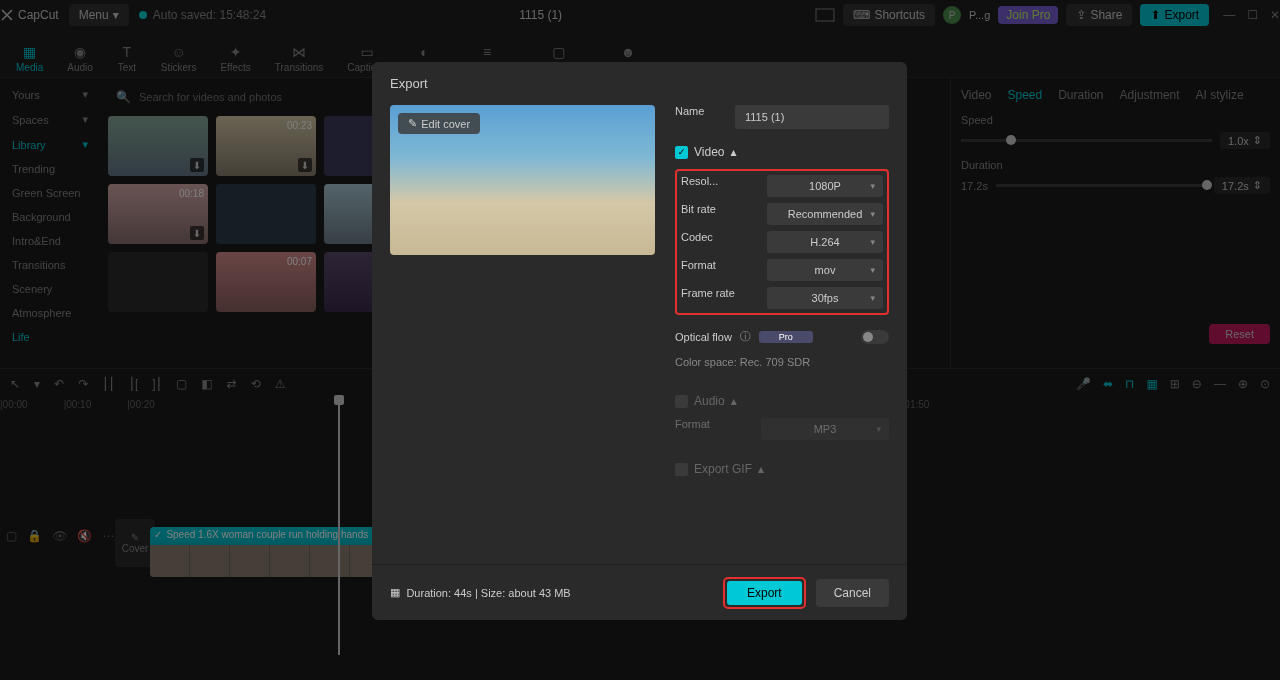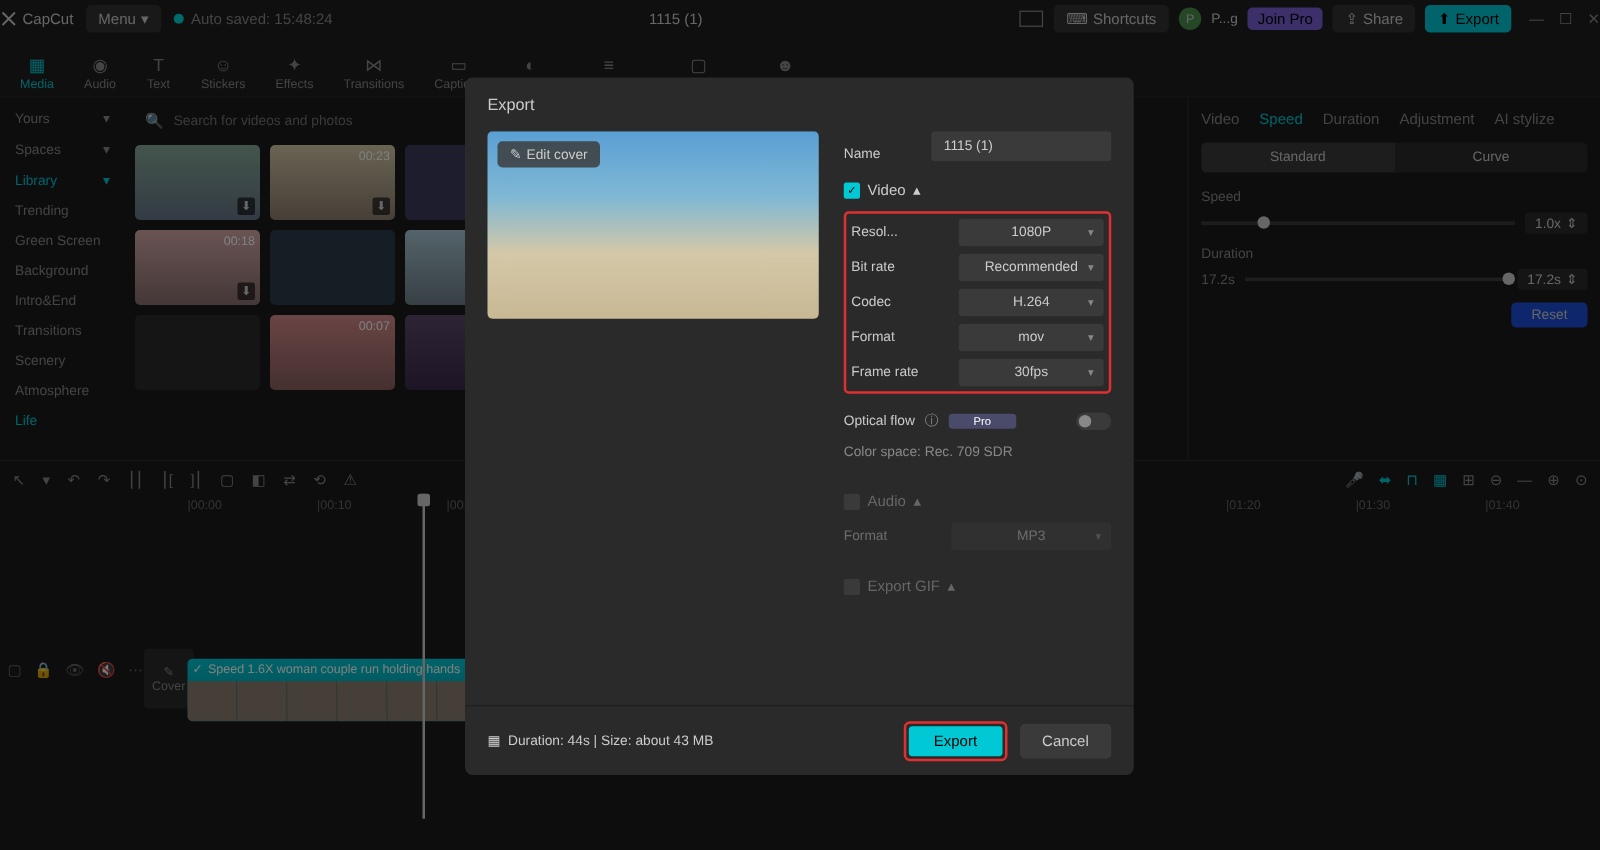--- a/index.html
+++ b/index.html
@@ -6,21 +6,21 @@
 body{background:#1a1a1a;color:#ccc;font-size:12px;width:1280px;height:680px;overflow:hidden;position:relative}
 .titlebar{height:30px;background:#1f1f1f;display:flex;align-items:center;padding:0 0;gap:10px}
 .logo{display:flex;align-items:center;gap:4px;color:#ccc;font-size:12px}
 .menu-btn{background:#333;padding:4px 10px;border-radius:4px;color:#ccc;display:flex;align-items:center;gap:4px}
 .autosave{color:#888;display:flex;align-items:center;gap:6px}
 .dot-cyan{width:8px;height:8px;background:#00d4d4;border-radius:50%}
 .title-center{flex:1;text-align:center;color:#ccc}
 .titlebar-right{display:flex;align-items:center;gap:8px}
 .tb-btn{background:#333;padding:4px 10px;border-radius:4px;color:#ccc;display:flex;align-items:center;gap:4px}
 .tb-btn.export{background:#00c8d4;color:#000}
-.tb-btn.pro{background:#7a5fd4;color:#000000;padding:2px 8px}
+.tb-btn.pro{background:#7a5fd4;color:#bef264;padding:2px 8px}
 .user-badge{width:18px;height:18px;background:#4a8f4a;border-radius:50%;display:flex;align-items:center;justify-content:center;font-size:10px}
 .win-controls{display:flex;gap:12px;color:#888;margin-left:6px}
 .toolbar{height:48px;background:#1f1f1f;display:flex;align-items:flex-end;padding:0 8px;gap:8px;border-bottom:1px solid #2a2a2a}
 .tool-item{display:flex;flex-direction:column;align-items:center;padding:4px 8px;color:#888;font-size:10px;gap:2px}
 .tool-item.active{color:#00c8d4}
 .tool-icon{width:20px;height:16px;display:flex;align-items:center;justify-content:center;font-size:14px}
 .main{display:flex;height:290px}
 .left-panel{width:100px;background:#1a1a1a;display:flex;flex-direction:column;padding:4px 0}
 .lp-item{padding:6px 12px;color:#888;font-size:11px;display:flex;justify-content:space-between;align-items:center}
 .lp-item.active{color:#00c8d4}
@@ -40,53 +40,53 @@
 .seg-btn{flex:1;padding:6px;text-align:center;color:#ccc;font-size:11px}
 .seg-btn.active{background:#3a3a3a}
 .prop-row{margin-bottom:10px}
 .prop-label{color:#888;font-size:11px;margin-bottom:6px}
 .slider-row{display:flex;align-items:center;gap:8px}
 .slider-track{flex:1;height:3px;background:#3a3a3a;position:relative}
 .slider-thumb{position:absolute;width:10px;height:10px;background:#ccc;border-radius:50%;top:-4px}
 .slider-val{background:#2a2a2a;padding:2px 8px;border-radius:3px;font-size:11px;display:flex;align-items:center;gap:4px}
 .toggle{width:28px;height:14px;background:#3a3a3a;border-radius:8px;position:relative}
 .toggle-knob{width:10px;height:10px;background:#888;border-radius:50%;position:absolute;top:2px;left:2px}
-.reset-btn{background:#1d4ed8;padding:4px 16px;border-radius:4px;font-size:11px;color:#ccc;float:right;}
+.reset-btn{background:#be185d;padding:4px 16px;border-radius:4px;font-size:11px;color:#ccc;float:right;margin-top:120px}
 .timeline-area{height:310px;background:#1a1a1a;border-top:1px solid #2a2a2a}
 .tl-toolbar{height:30px;display:flex;align-items:center;padding:0 10px;gap:14px;color:#888}
 .tl-toolbar-right{margin-left:auto;display:flex;gap:12px}
-.tl-ruler{height:20px;display:flex;padding-left:150px;color:#666;font-size:10px;gap:76px}
+.tl-ruler{height:20px;display:flex;color:#666;font-size:10px;gap:36px}
 .tl-tracks{padding:8px 10px}
 .tl-clip{margin-left:140px;margin-top:100px;width:240px;height:50px;background:linear-gradient(#00c8d4,#0098a4);border-radius:4px;position:relative;overflow:hidden}
 .clip-label{position:absolute;top:2px;left:4px;font-size:10px;color:#fff;display:flex;align-items:center;gap:4px}
 .clip-strip{position:absolute;bottom:0;left:0;right:0;height:32px;display:flex}
 .clip-frame{flex:1;background:#8a7f6f;border-right:1px solid rgba(0,0,0,0.2)}
 .cover-btn{position:absolute;left:115px;width:40px;height:48px;background:#2a2a2a;border-radius:4px;display:flex;flex-direction:column;align-items:center;justify-content:center;font-size:10px;color:#888}
 .playhead{position:absolute;left:338px;top:395px;width:2px;height:260px;background:#ccc}
 .playhead::before{content:"";position:absolute;top:0;left:-4px;width:10px;height:10px;background:#ccc;border-radius:2px}
 
 
 .overlay{position:absolute;inset:0;background:rgba(0,0,0,0.5);z-index:10}
 .modal{position:absolute;left:372px;top:62px;width:535px;height:558px;background:#2a2a2a;border-radius:6px;z-index:20;display:flex;flex-direction:column}
 .modal-title{padding:14px 18px;color:#ccc;font-size:13px}
 .modal-body{flex:1;display:flex;padding:0 18px;gap:20px;overflow:hidden}
 .modal-left{width:265px}
 .cover-preview{width:265px;height:150px;background:linear-gradient(180deg,#5a9fd4 0%,#7fb8d4 35%,#d4c8a8 65%,#c8b894 100%);border-radius:4px;position:relative}
 .edit-cover{position:absolute;top:8px;left:8px;background:rgba(60,60,60,0.85);padding:4px 10px;border-radius:4px;font-size:11px;color:#ccc;display:flex;align-items:center;gap:4px}
 .modal-right{flex:1;display:flex;flex-direction:column;gap:10px;position:relative}
-.form-row{display:flex;align-items:flex-end;gap:10px}
+.form-row{display:flex;align-items:flex-start;}
 .form-label{width:60px;color:#ccc;font-size:11px}
 .form-input{flex:1;background:#3a3a3a;padding:6px 10px;border-radius:3px;color:#ccc;font-size:11px;display:flex;align-items:center;justify-content:space-between}
 .folder-icon{width:18px;height:18px;background:#555;border-radius:3px;display:flex;align-items:center;justify-content:center}
 .sect-header{display:flex;align-items:center;gap:6px;color:#ccc;font-size:12px;margin-top:6px}
 .sect-header.muted{color:#666}
 .chk{width:13px;height:13px;background:#00c8d4;border-radius:2px;display:flex;align-items:center;justify-content:center;font-size:9px;color:#000}
 .chk.off{background:#3a3a3a}
 .red-box{border:2px solid #e03030;border-radius:4px;padding:4px;display:flex;flex-direction:column;gap:6px}
-.select-row{display:flex;align-items:center;gap:26px}
+.select-row{display:flex;gap:26px}
 .select-label{width:60px;color:#ccc;font-size:11px}
 .select-box{flex:1;background:#3a3a3a;padding:5px 10px;border-radius:3px;color:#ccc;font-size:11px;display:flex;align-items:center;justify-content:center;position:relative}
 .select-chev{position:absolute;right:8px;font-size:9px;color:#888}
 .of-row{display:flex;align-items:center;gap:8px;font-size:11px;color:#ccc;margin-top:4px}
 .pro-badge{background:#4a4a6a;padding:1px 20px;border-radius:3px;font-size:9px;color:#fff}
 .cs-text{color:#888;font-size:11px;margin-top:2px}
 .modal-footer{height:56px;display:flex;align-items:center;padding:0 18px;gap:10px;border-top:1px solid #1f1f1f}
 .duration-info{display:flex;align-items:center;gap:6px;color:#ccc;font-size:11px}
 .footer-spacer{flex:1}
 .btn-export-wrap{border:2px solid #e03030;border-radius:5px;padding:2px}
@@ -254,24 +254,20 @@
   <div class="player-panel">
     <div style="color:#888">Player</div>
   </div>
   <div class="right-props">
     <div class="props-tabs">
       <span class="props-tab">Video</span>
       <span class="props-tab active">Speed</span>
       <span class="props-tab">Duration</span>
       <span class="props-tab">Adjustment</span>
       <span class="props-tab">AI stylize</span>
-    </div>
-    <div class="seg-control">
-      <div class="seg-btn active">Standard</div>
-      <div class="seg-btn">Curve</div>
     </div>
     <div class="prop-row">
         <div class="prop-label">Speed</div>
       <div class="slider-row">
           <div class="slider-track">
             <div class="slider-thumb" style="left:18%"></div>
           </div>
           <div class="slider-val">
             <span>1.0x</span>
             <span>⇕</span>

